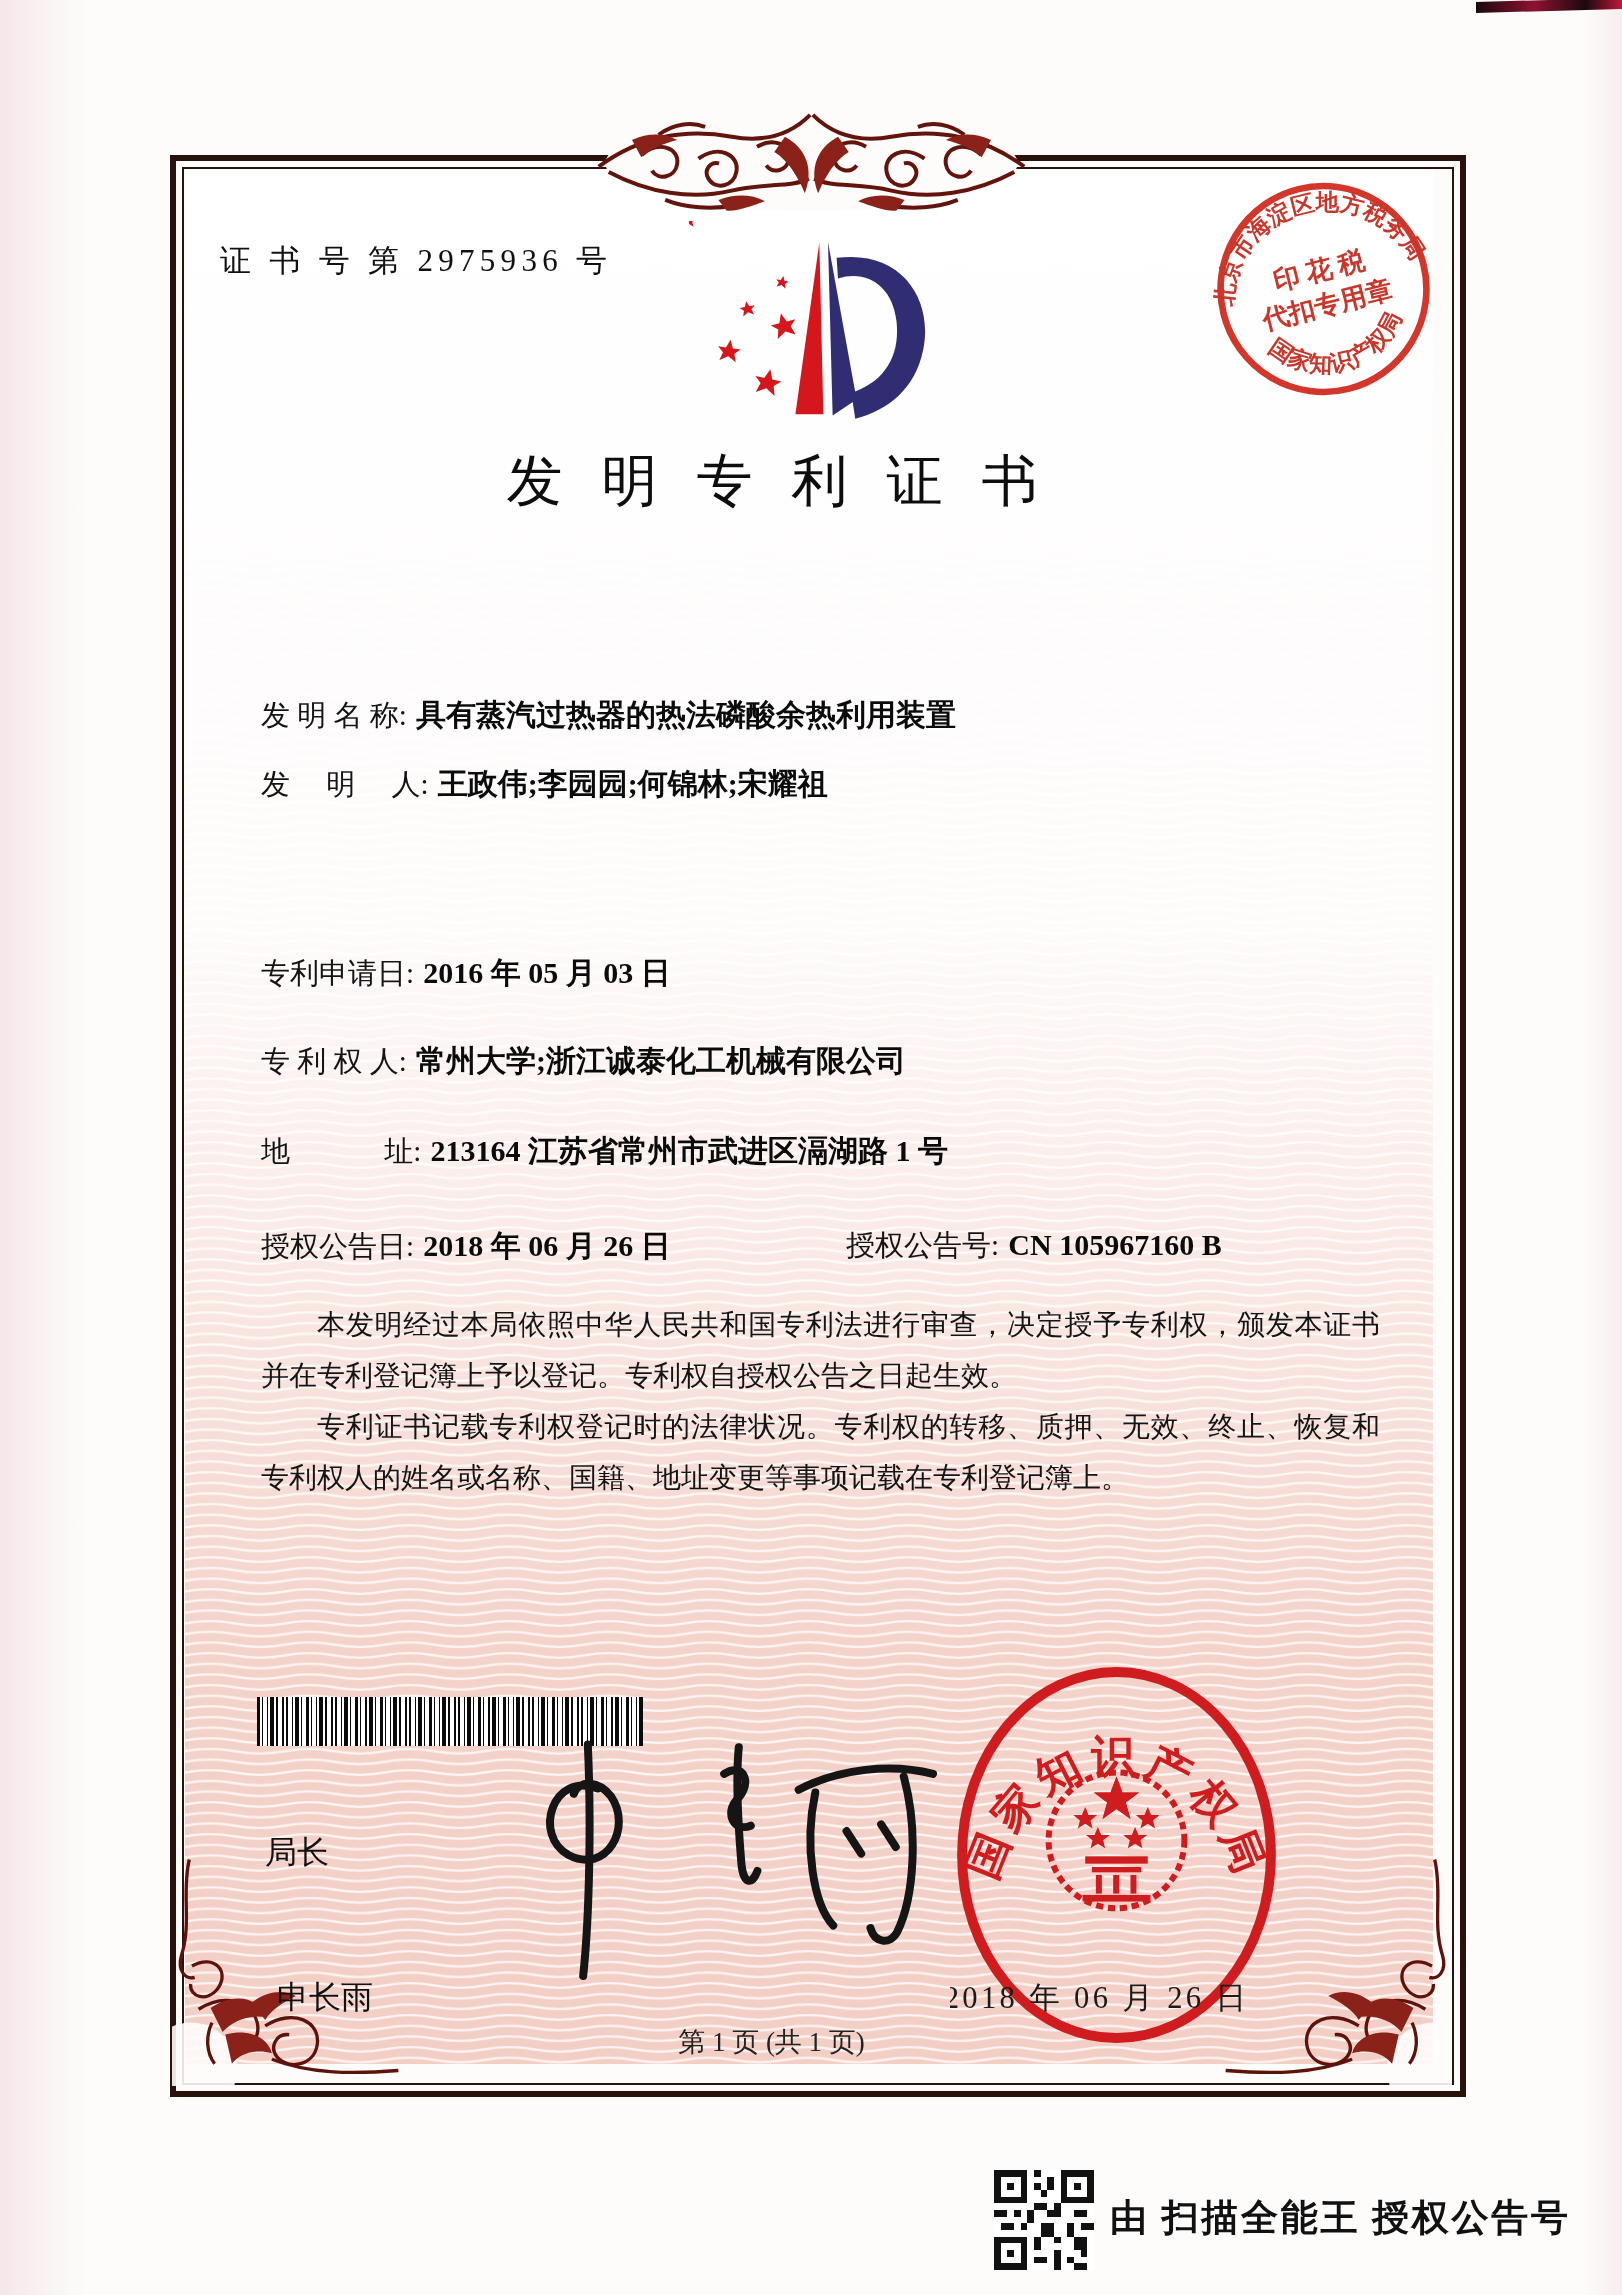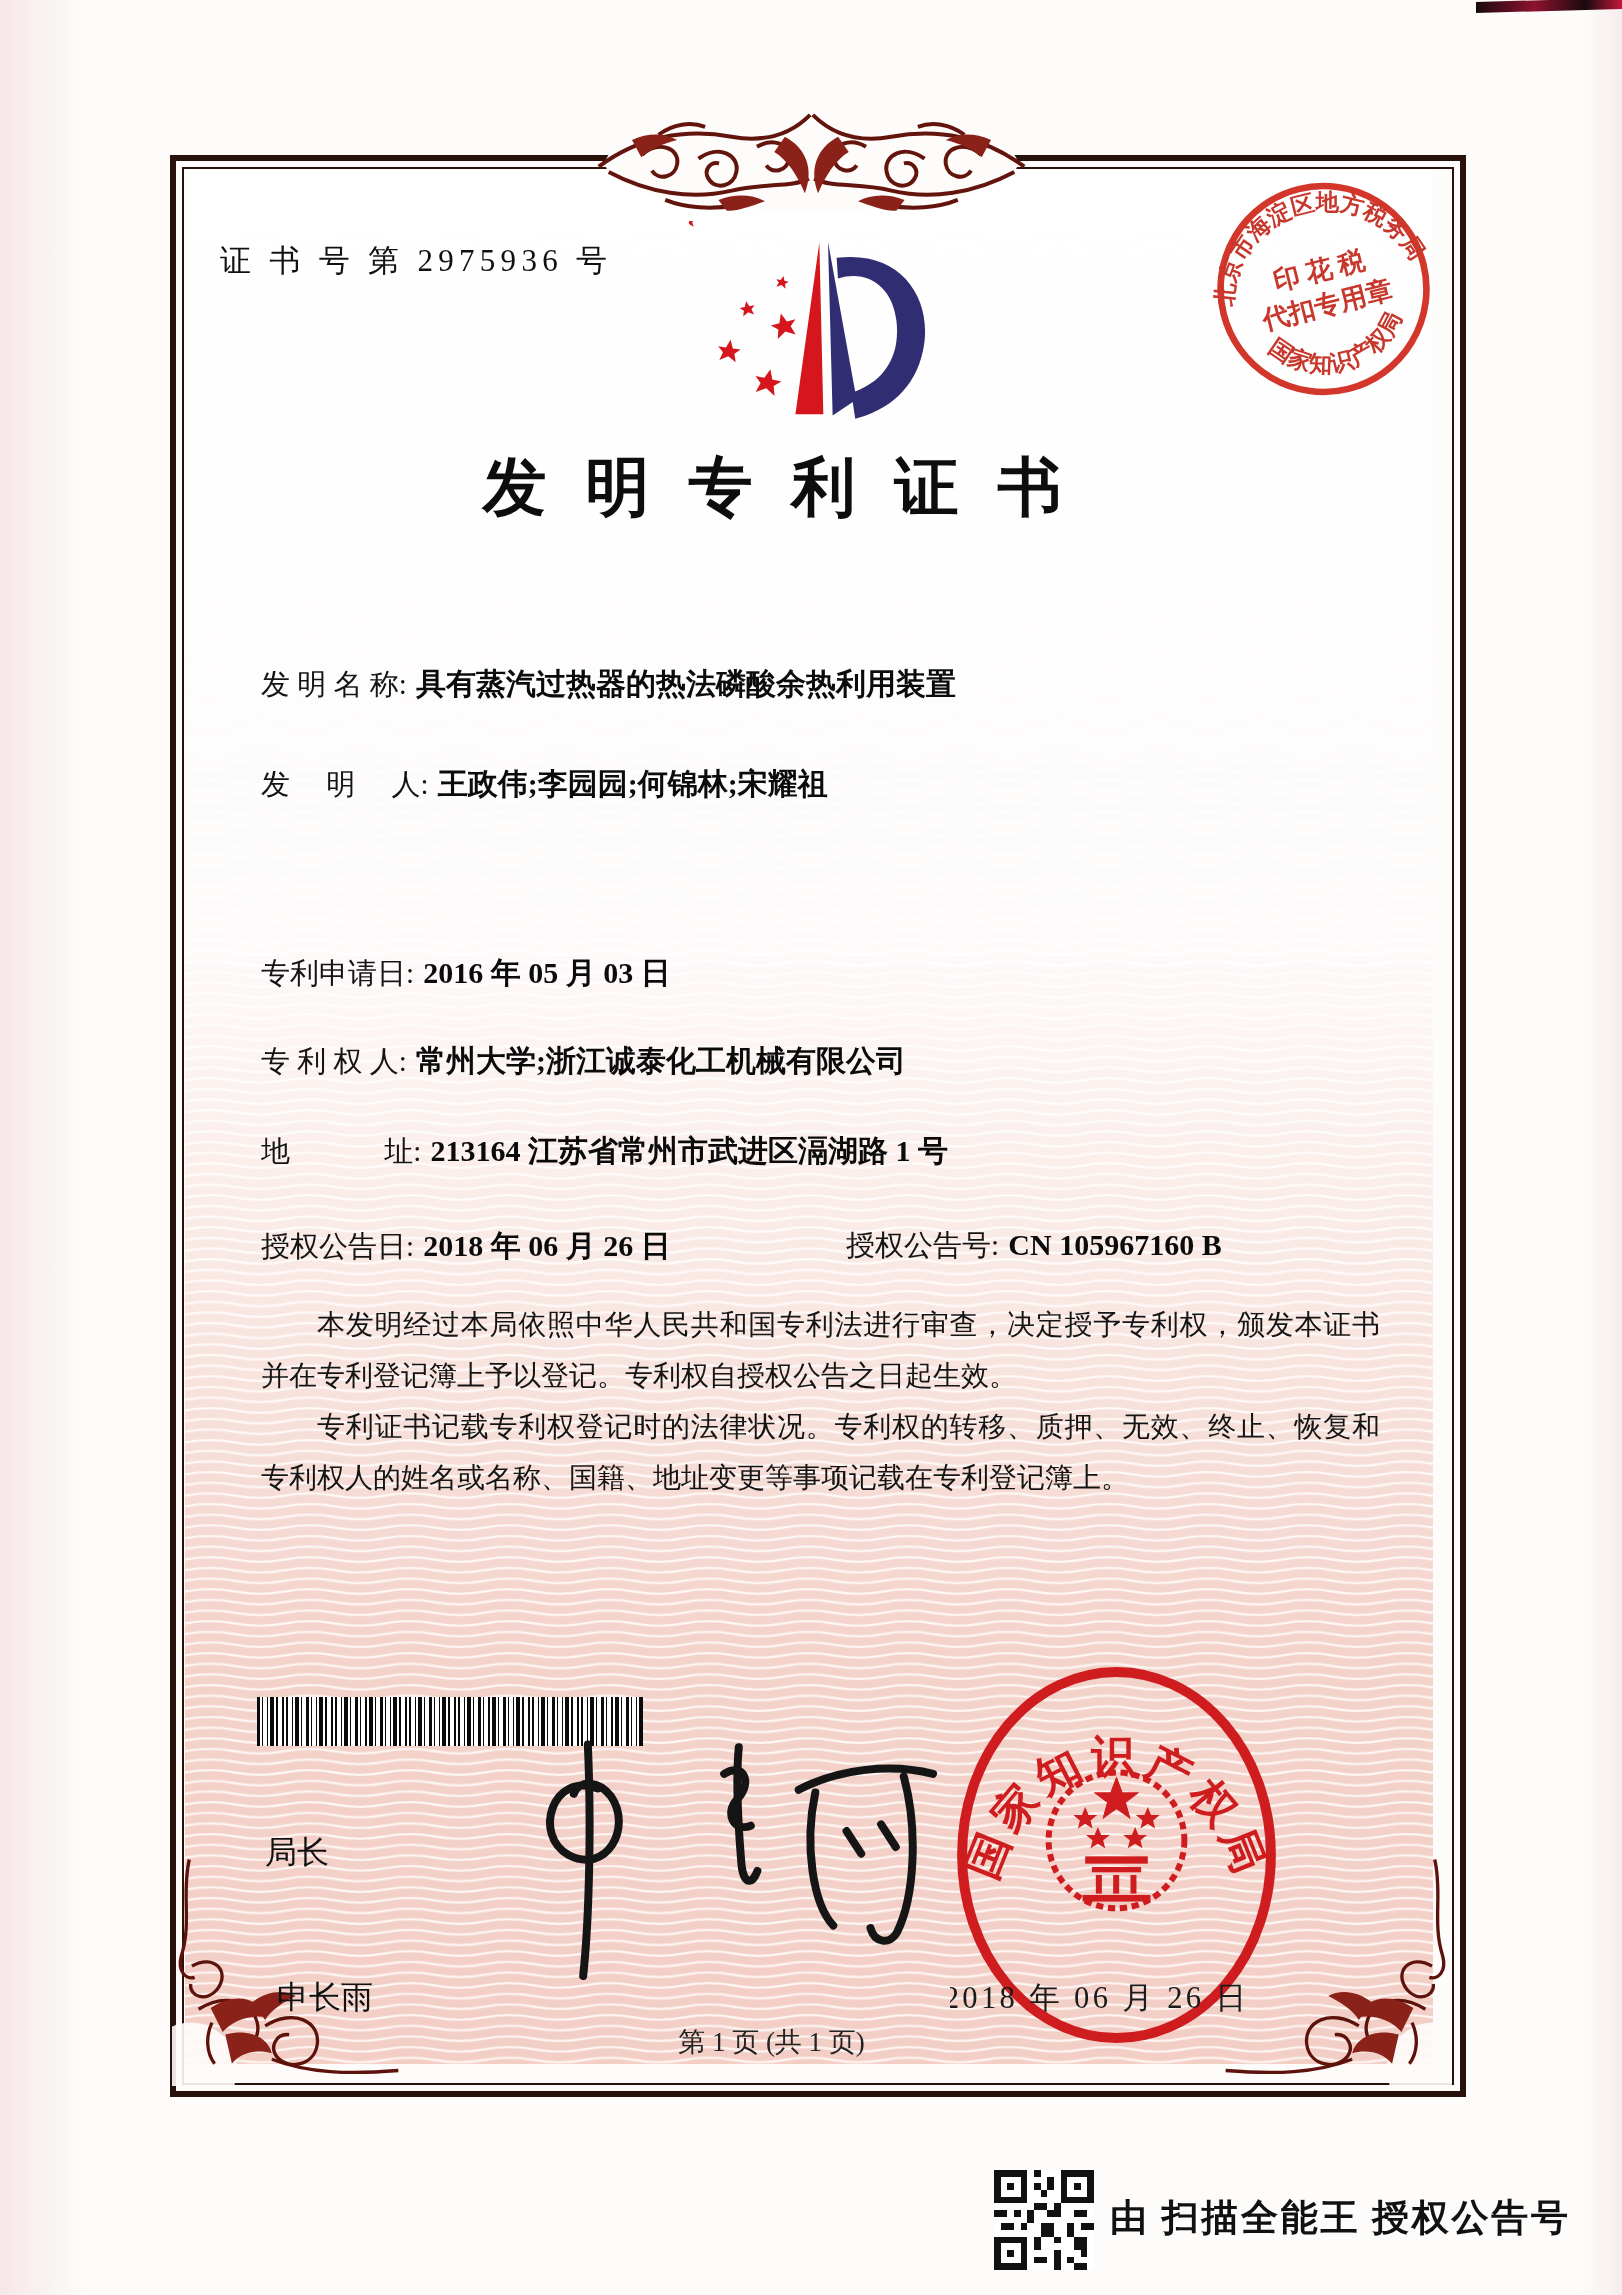--- a/index.html
+++ b/index.html
@@ -18,21 +18,21 @@
   
   .frame{position:absolute;left:170px;top:155px;width:1284px;height:1930px;
     border:6px solid #2a120c;}
   .frame-inner{position:absolute;inset:6px;border:2.7px solid #2a120c;}
   .guilloche{position:absolute;inset:9.3px;}
   
   .cert-no{position:absolute;left:220px;top:240px;font-size:31px;letter-spacing:5.3px;color:#111;}
   .logo{position:absolute;left:689px;top:221px;}
   .tax-stamp{position:absolute;left:1194px;top:156px;transform:rotate(-14deg);}
   .title{position:absolute;left:170px;top:444px;width:1204px;text-align:center;
-    font-size:64px;font-weight:bold;letter-spacing:39px;text-indent:39px;color:#0d0d0d;}
+    font-size:56px;font-weight:normal;letter-spacing:39px;text-indent:39px;color:#0d0d0d;}
   
   .field{position:absolute;left:261px;white-space:nowrap;}
   .flabel{font-size:29px;color:#141414;}
   .fvalue{font-size:30px;font-weight:bold;color:#0b0b0b;margin-left:9.3px;}
   .field-right{position:absolute;left:810px;white-space:nowrap;margin-left:36px;}
   
   .body-text{position:absolute;left:261px;top:1299px;width:1119px;
     font-size:28px;line-height:51px;text-align:justify;color:#141414;}
   .body-text p{margin:0;text-indent:2em;}
   
@@ -150,21 +150,21 @@
     </text>
     <text x="195" y="185" text-anchor="middle" font-size="40" fill="#c8372c" font-weight="bold">印 花 税</text>
     <text x="195" y="238" text-anchor="middle" font-size="40" fill="#c8372c" font-weight="bold">代扣专用章</text>
     <text font-size="35" fill="#c8372c" font-weight="bold">
       <textPath href="#taxBottom" startOffset="50%" text-anchor="middle">国家知识产权局</textPath>
     </text>
   </svg>
 
   <div class="title">发明专利证书</div>
 
-  <div class="field" style="top:664px;">
+  <div class="field" style="top:695px;">
     <span class="flabel">发 明 名 称:</span><span class="fvalue">具有蒸汽过热器的热法磷酸余热利用装置</span>
   </div>
   <div class="field" style="top:764px;">
     <span class="flabel">发　 明　 人:</span><span class="fvalue">王政伟;李园园;何锦林;宋耀祖</span>
   </div>
   <div class="field" style="top:953px;">
     <span class="flabel">专利申请日:</span><span class="fvalue">2016 年 05 月 03 日</span>
   </div>
   <div class="field" style="top:1041px;">
     <span class="flabel">专 利 权 人:</span><span class="fvalue">常州大学;浙江诚泰化工机械有限公司</span>

